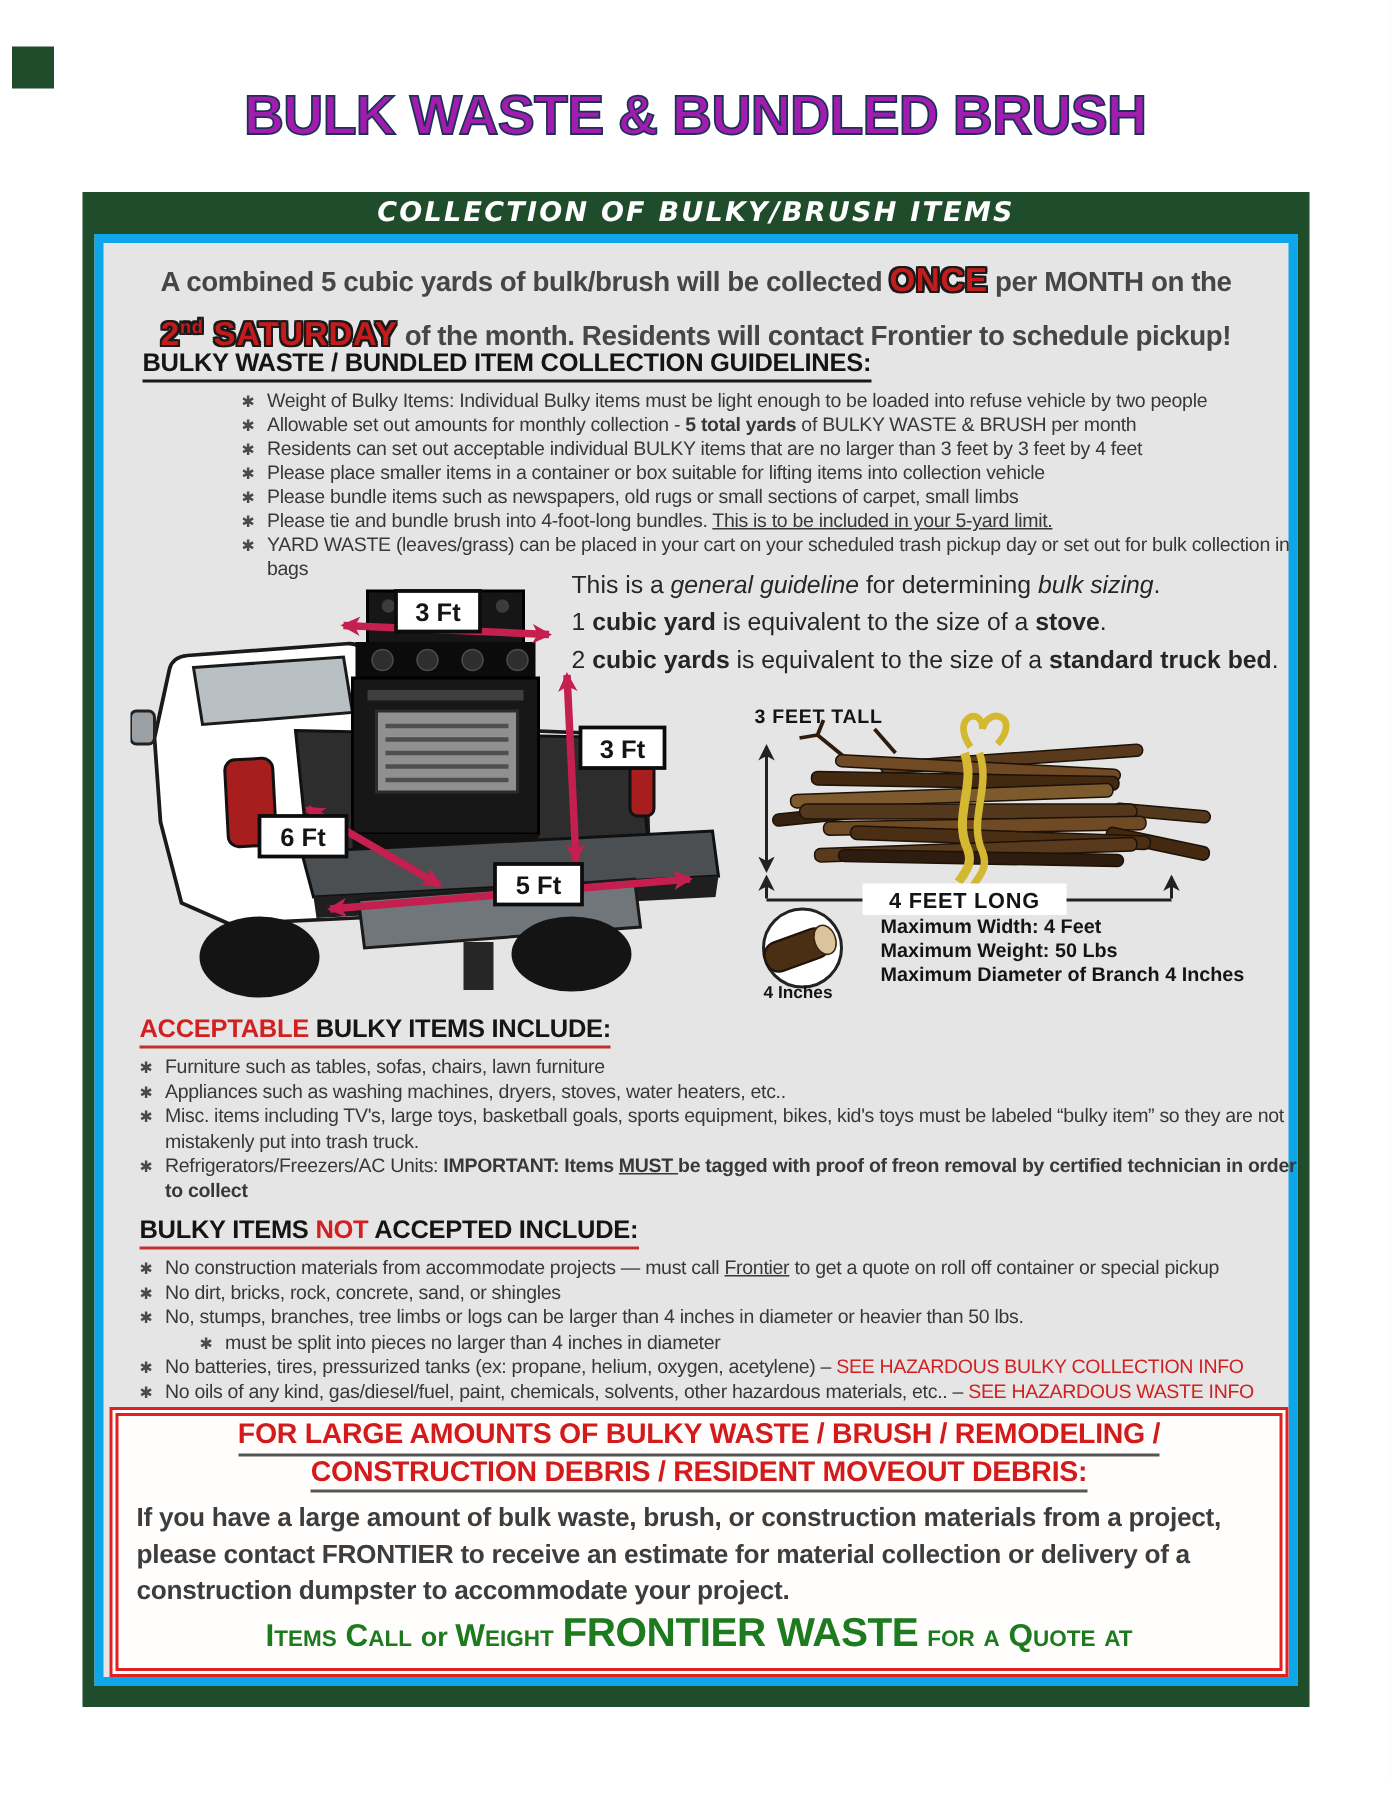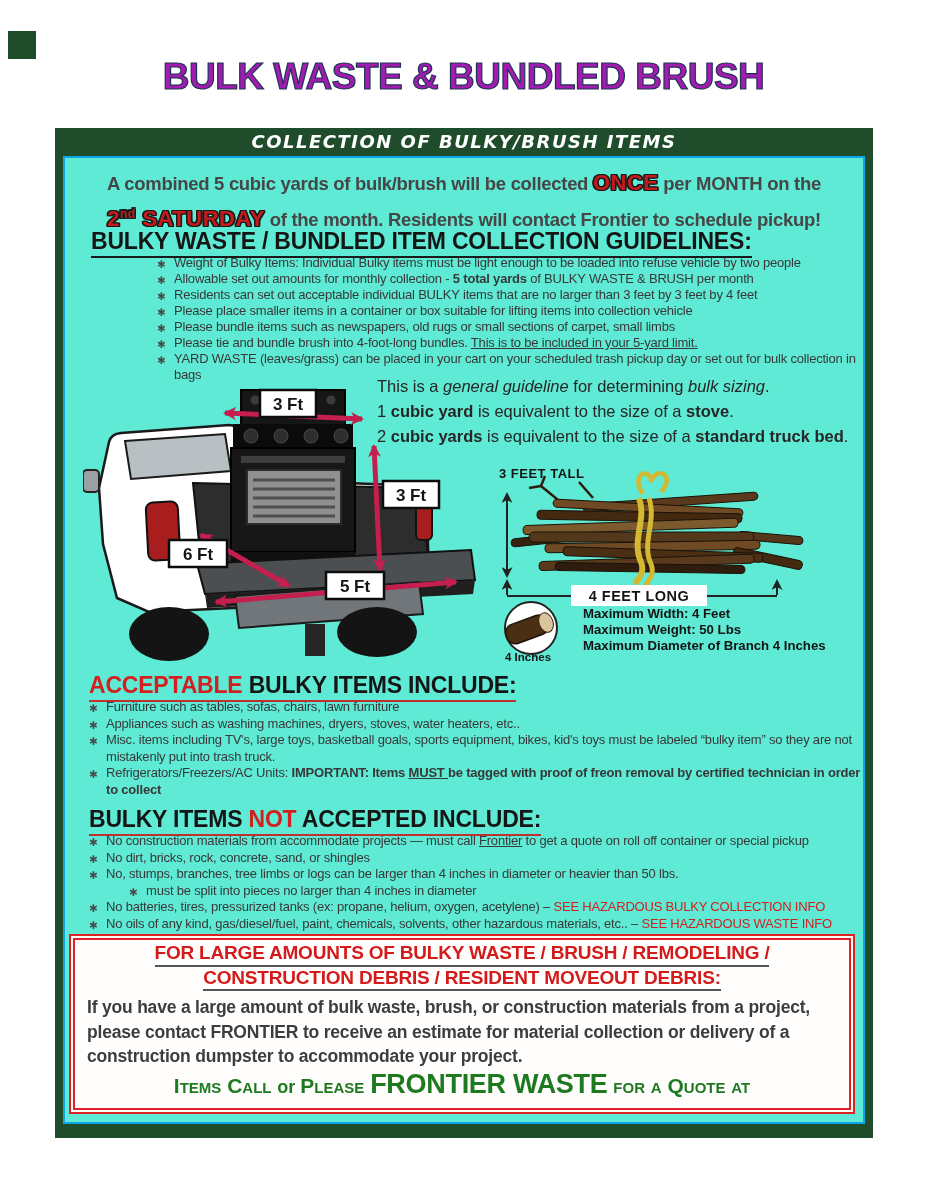--- a/index.html
+++ b/index.html
@@ -11,32 +11,32 @@
   .main-title { position:absolute; top:56px; left:0; width:100%; text-align:center;
                 font-size:37px; font-weight:bold; letter-spacing:-0.5px; color:#a21caf;
                 -webkit-text-stroke:1.2px #1b3353; }
 
   .doc { position:absolute; left:55px; top:128px; width:818px; height:1010px;
          background:#1f4d2b; box-sizing:border-box; }
   .banner { height:28px; line-height:27px; text-align:center; color:#ffffff;
             font-style:italic; font-weight:bold; font-size:18px; letter-spacing:1.5px;
             font-family:"DejaVu Sans", sans-serif; }
   .innerwrap { position:absolute; left:8px; right:8px; top:28px; bottom:14px;
-               background:#5eead4; border:2px solid #0ea5e9; }
+               background:#e5e5e5; border:6px solid #0ea5e9; }
   .inner { position:absolute; left:0; top:0; right:0; bottom:0; }
 
   .intro { position:absolute; top:9px; left:0; width:100%; text-align:center;
            font-weight:bold; color:#464646; font-size:18.5px; line-height:31px; letter-spacing:-0.3px; }
   .hl { color:#c41c1c; font-weight:bold; font-size:22px; letter-spacing:0.5px;
         text-shadow:-1.4px -1.4px 0 #1a1a1a, 1.4px -1.4px 0 #1a1a1a, -1.4px 1.4px 0 #1a1a1a,
                      1.4px 1.4px 0 #1a1a1a, -1.4px 0 0 #1a1a1a, 1.4px 0 0 #1a1a1a,
                      0 -1.4px 0 #1a1a1a, 0 1.4px 0 #1a1a1a; }
   .hl sup { font-size:0.55em; }
 
-  .sec-heading { position:absolute; font-size:23px; font-weight:bold; color:#151515; letter-spacing:-0.2px; }
+  .sec-heading { position:absolute; font-size:17px; font-weight:bold; color:#151515; letter-spacing:-0.2px; }
   .hu { display:inline-block; padding-bottom:1px; }
   .hu-black { border-bottom:2.5px solid #1a1a1a; }
   .hu-red { border-bottom:2.5px solid #c03030; }
   .hu-gray { display:inline-block; border-bottom:2px solid #555; padding-bottom:0; }
 
   .list { position:absolute; color:#383838; font-size:13px; letter-spacing:-0.2px; }
   .g-list { left:92px; top:97px; width:712px; line-height:16px; }
   .a-list { left:24px; top:541px; width:778px; line-height:16.5px; }
   .n-list { left:24px; top:675px; width:780px; line-height:16.5px; }
   .item { position:relative; padding-left:17px; }
@@ -241,20 +241,20 @@
           <div class="item"><span class="blt">✱</span><span><span>No oils of any kind, gas/diesel/fuel, paint, chemicals, solvents, other hazardous materials, etc.. – </span><span class="red">SEE HAZARDOUS WASTE INFO</span></span></div>
         </div>
 
         <div class="redbox">
           <div class="redbox-heading">
             <div><span class="hu-gray">FOR LARGE AMOUNTS OF BULKY WASTE / BRUSH / REMODELING /</span></div>
             <div><span class="hu-gray">CONSTRUCTION DEBRIS / RESIDENT MOVEOUT DEBRIS:</span></div>
           </div>
           <div class="redbox-body">If you have a large amount of bulk waste, brush, or  construction materials from a project, please contact FRONTIER to receive an estimate for material collection or delivery of a construction dumpster to accommodate your project.</div>
           <div class="call-line">
-            <span class="sc">Items Call </span><span> or </span><span class="sc">Please </span><span class="brand">FRONTIER WASTE</span><span class="sc"> for a Quote at</span>
+            <span class="sc">Items Call </span><span> or </span><span class="sc">Weight </span><span class="brand">FRONTIER WASTE</span><span class="sc"> for a Quote at</span>
           </div>
         </div>
 
       </div>
     </div>
   </div>
 </div>
 
 </body></html>

